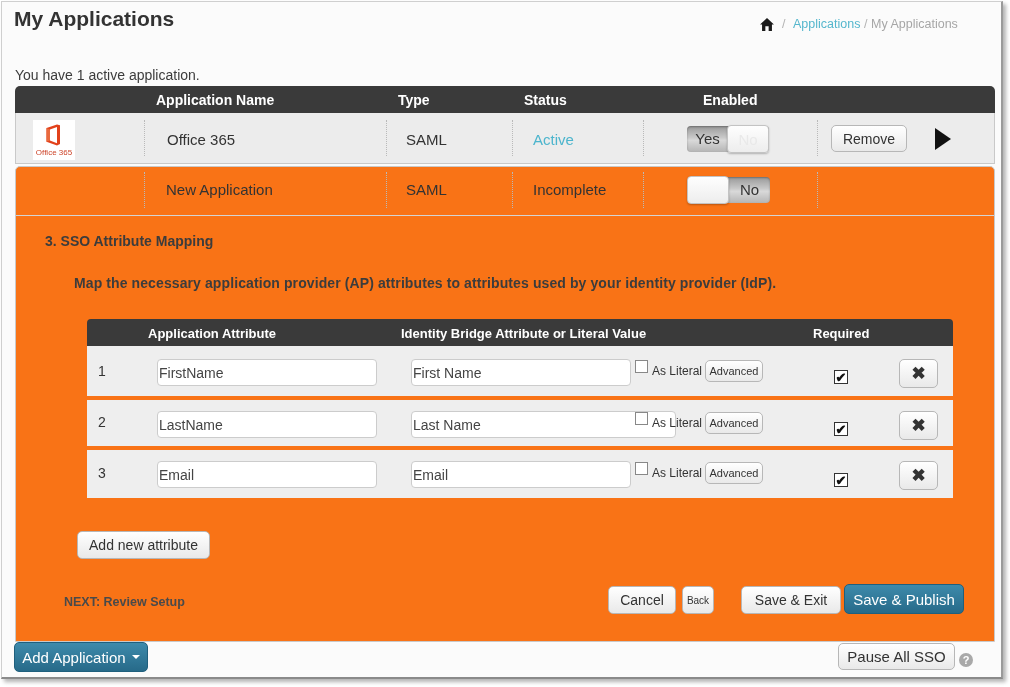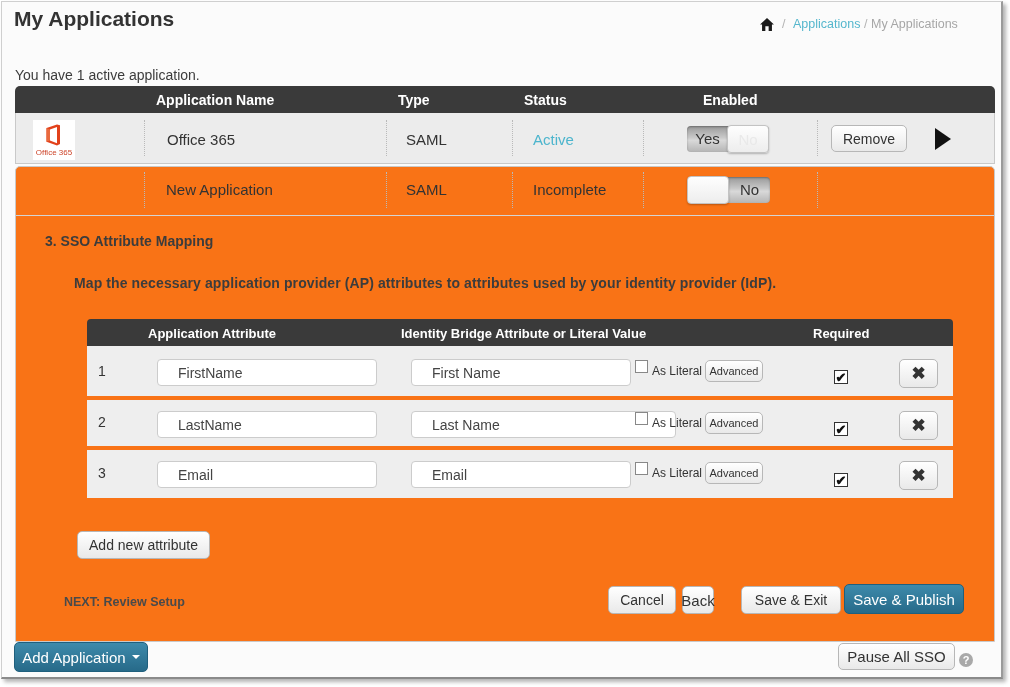--- a/index.html
+++ b/index.html
@@ -52,21 +52,21 @@
 
 #sec-title { position:absolute; left:43px; top:231px; font-size:14px; font-weight:bold; color:#3c3c3c; }
 #sec-desc { position:absolute; left:72px; top:273px; font-size:14px; font-weight:bold; color:#3c3c3c; letter-spacing:0.1px; }
 
 #attrheader { position:absolute; left:85px; top:317px; width:866px; height:27px;
   background:#3a3a3a; border-radius:4px 4px 0 0; color:#fff; font-size:13px; font-weight:bold; }
 #attrheader span { position:absolute; top:7px; }
 .attrrow { position:absolute; left:85px; width:866px; background:#eee; }
 .num { position:absolute; left:10px; width:10px; text-align:center; font-size:14px; color:#333; }
 .inp { position:absolute; height:27px; background:#fff; border:1px solid #ccc; border-radius:4px;
-  font-size:14px; color:#444; padding-left:20px; display:flex; align-items:center; }
+  font-size:14px; color:#444; padding-left:1px; display:flex; align-items:center; }
 .cb { position:absolute; width:13px; height:13px; background:#fff; border:1px solid #888; }
 .cb-checked { position:absolute; width:14px; height:14px; background:#fff; border:1px solid #333;
   font-size:13px; font-weight:bold; color:#111; line-height:13px; text-align:center; }
 .aslit { position:absolute; font-size:12px; color:#333; }
 .adv { height:22px; font-size:11px; }
 .xbtn { height:29px; font-size:17px; font-weight:bold; }
 
 #next { position:absolute; left:62px; top:593px; font-size:12.5px; font-weight:bold; color:#4a4a4a; }
 
 
@@ -179,21 +179,21 @@
     <div class="aslit" style="left:565px; top:16px;">As Literal</div>
     <div class="btn adv" style="left:618px; top:12px; width:58px;">Advanced</div>
     <div class="cb-checked" style="left:747px; top:23px;">✔</div>
     <div class="btn xbtn" style="left:812px; top:11px; width:39px;">✖</div>
   </div>
 
   <div class="btn" style="left:75px; top:529px; width:133px; height:28px; font-size:14px;">Add new attribute</div>
   <div id="next">NEXT: Review Setup</div>
 
   <div class="btn" style="left:606px; top:584px; width:68px; height:28px; font-size:14px;">Cancel</div>
-  <div class="btn" style="left:680px; top:584px; width:32px; height:28px; font-size:15px;">Back</div>
+  <div class="btn" style="left:680px; top:584px; width:32px; height:28px; font-size:10px;">Back</div>
   <div class="btn" style="left:739px; top:584px; width:100px; height:28px; font-size:14px;">Save &amp; Exit</div>
   <div class="btn-teal" style="left:842px; top:582px; width:120px; height:30px;">Save &amp; Publish</div>
 
   <div class="btn-teal" style="left:12px; top:640px; width:134px; height:30px;">Add Application&nbsp;<span style="display:inline-block;width:0;height:0;border:4px solid transparent;border-top-color:#fff;margin-top:4px;margin-left:2px;"></span></div>
   <div class="btn" style="left:836px; top:641px; width:117px; height:27px;">Pause All SSO</div>
   <div id="qmark">?</div>
  </div>
 </div>
 
 </body></html>

